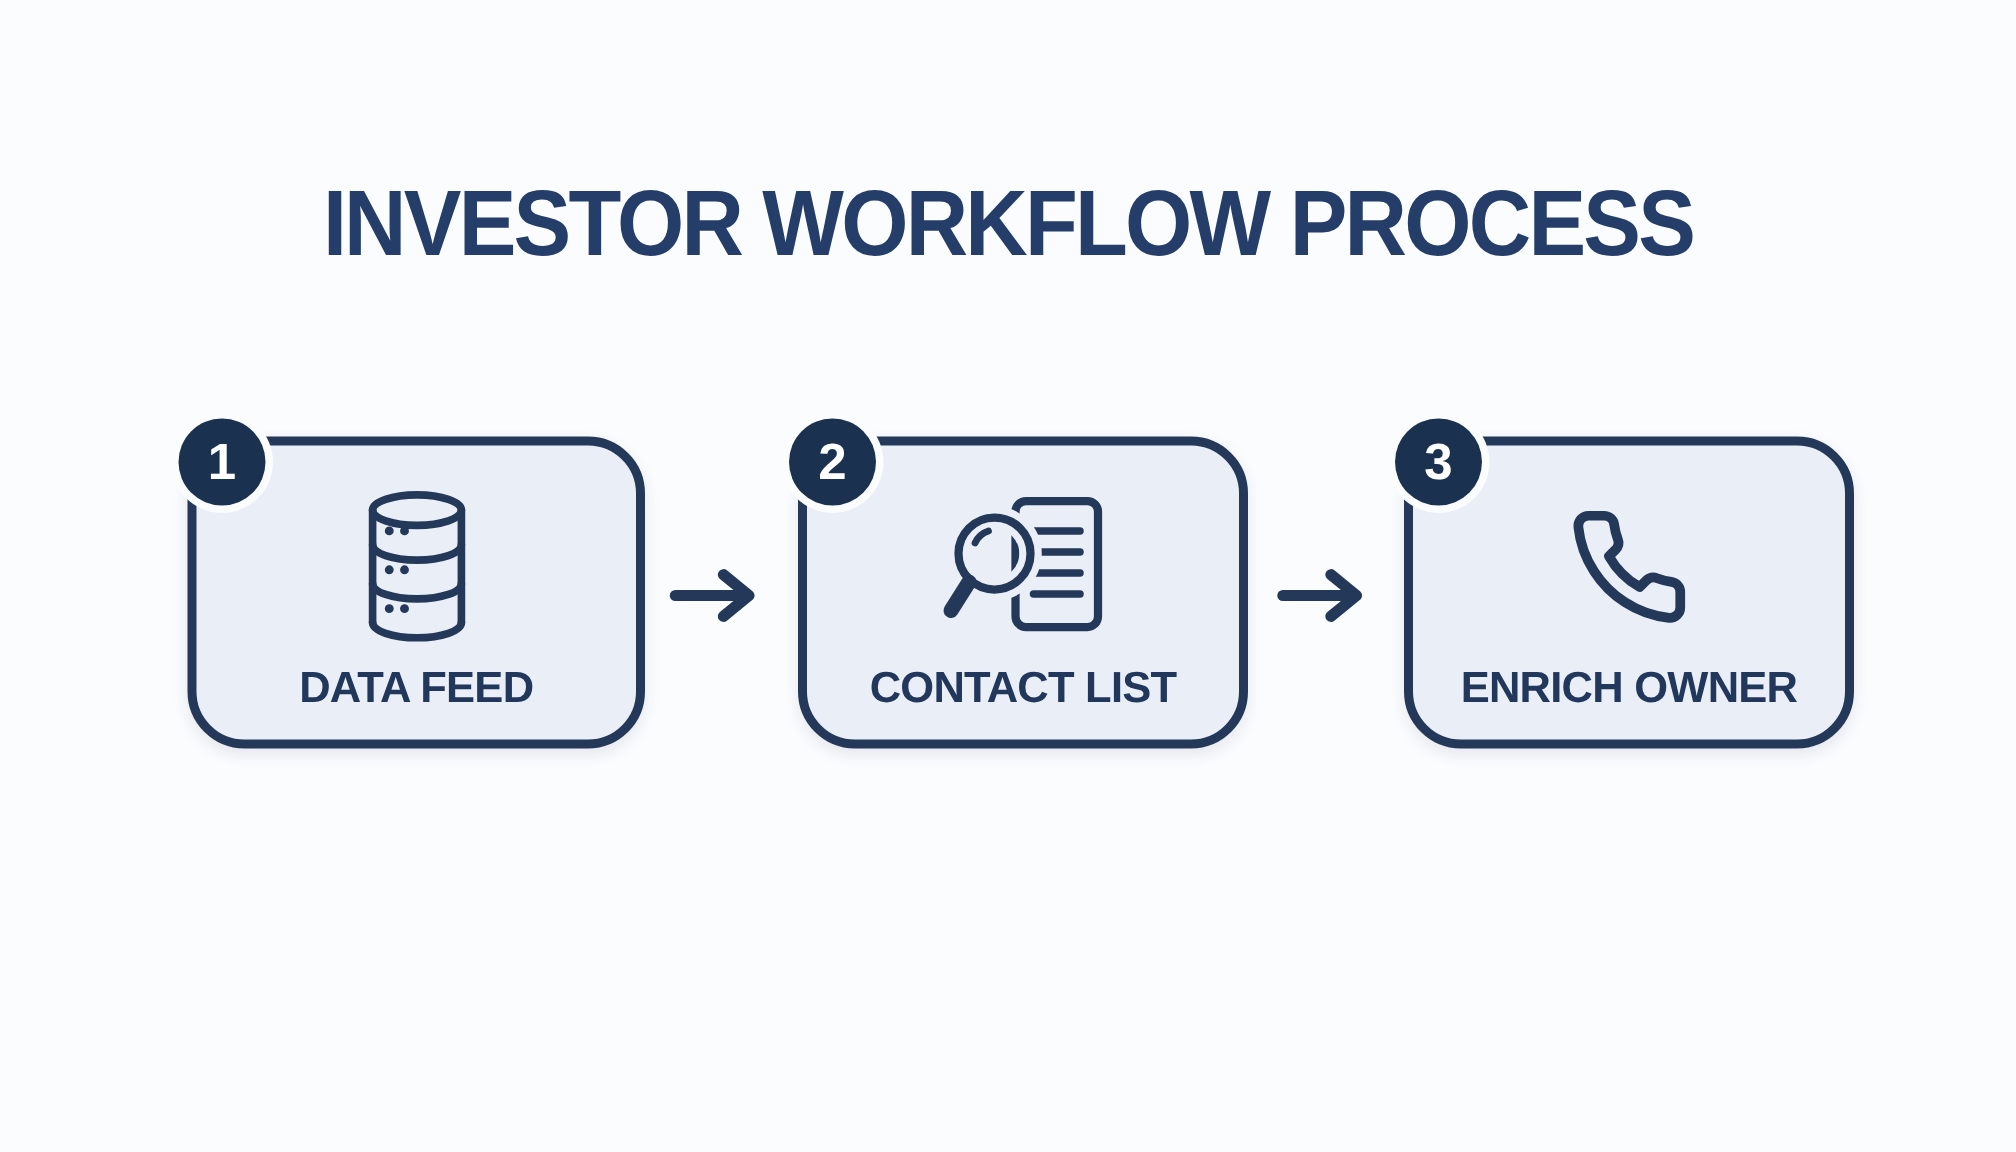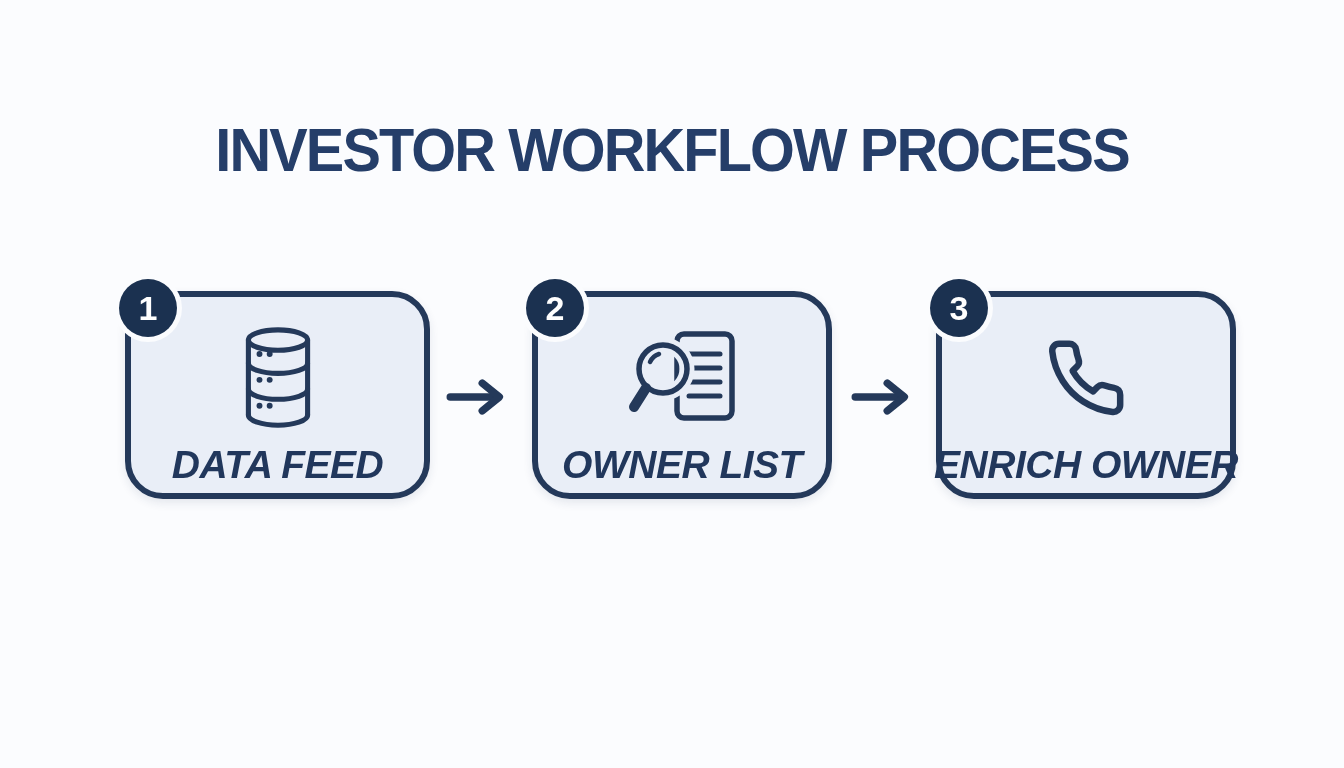--- a/index.html
+++ b/index.html
@@ -67,26 +67,25 @@
 
   .icon-wrap {
     height: 114px;
     display: flex;
     align-items: center;
     justify-content: center;
   }
 
   .step-label {
     margin-top: 8px;
-    font-size: 39px;
+    font-size: 29px;
     font-weight: bold;
     letter-spacing: -0.5px;
     color: #21375c;
     white-space: nowrap;
-    font-style: italic;
   }
 
   .arrow {
     position: absolute;
     top: 375px;
     width: 64px;
     height: 44px;
   }
   .arrow.a1 { left: 446px; }
   .arrow.a2 { left: 851px; }
@@ -144,21 +143,21 @@
         <path d="M63 66 H 94" stroke="#24395a" stroke-width="5"></path>
 
         <circle cx="37" cy="39" r="24" stroke="#e9eef7" stroke-width="15"></circle>
         <path d="M20 58 L 8 77" stroke="#e9eef7" stroke-width="19"></path>
 
         <circle cx="37" cy="39" r="24" stroke="#24395a" stroke-width="5.5"></circle>
         <path d="M20 58 L 8 77" stroke="#24395a" stroke-width="10"></path>
         <path d="M24 32 a15 15 0 0 1 9 -8" stroke="#24395a" stroke-width="4.5"></path>
       </svg>
     </div>
-    <div class="step-label">OWNER LIST</div>
+    <div class="step-label">CONTACT LIST</div>
   </div>
 
   <div class="arrow a2">
     <svg width="64" height="44" viewBox="0 0 60 40" fill="none" stroke="#24395a" stroke-width="7" stroke-linecap="round" stroke-linejoin="round">
       <path d="M4 20 H 46"></path>
       <path d="M34 7 L 50 20 L 34 33"></path>
     </svg>
   </div>
 
   <div class="step-box pos-3">

